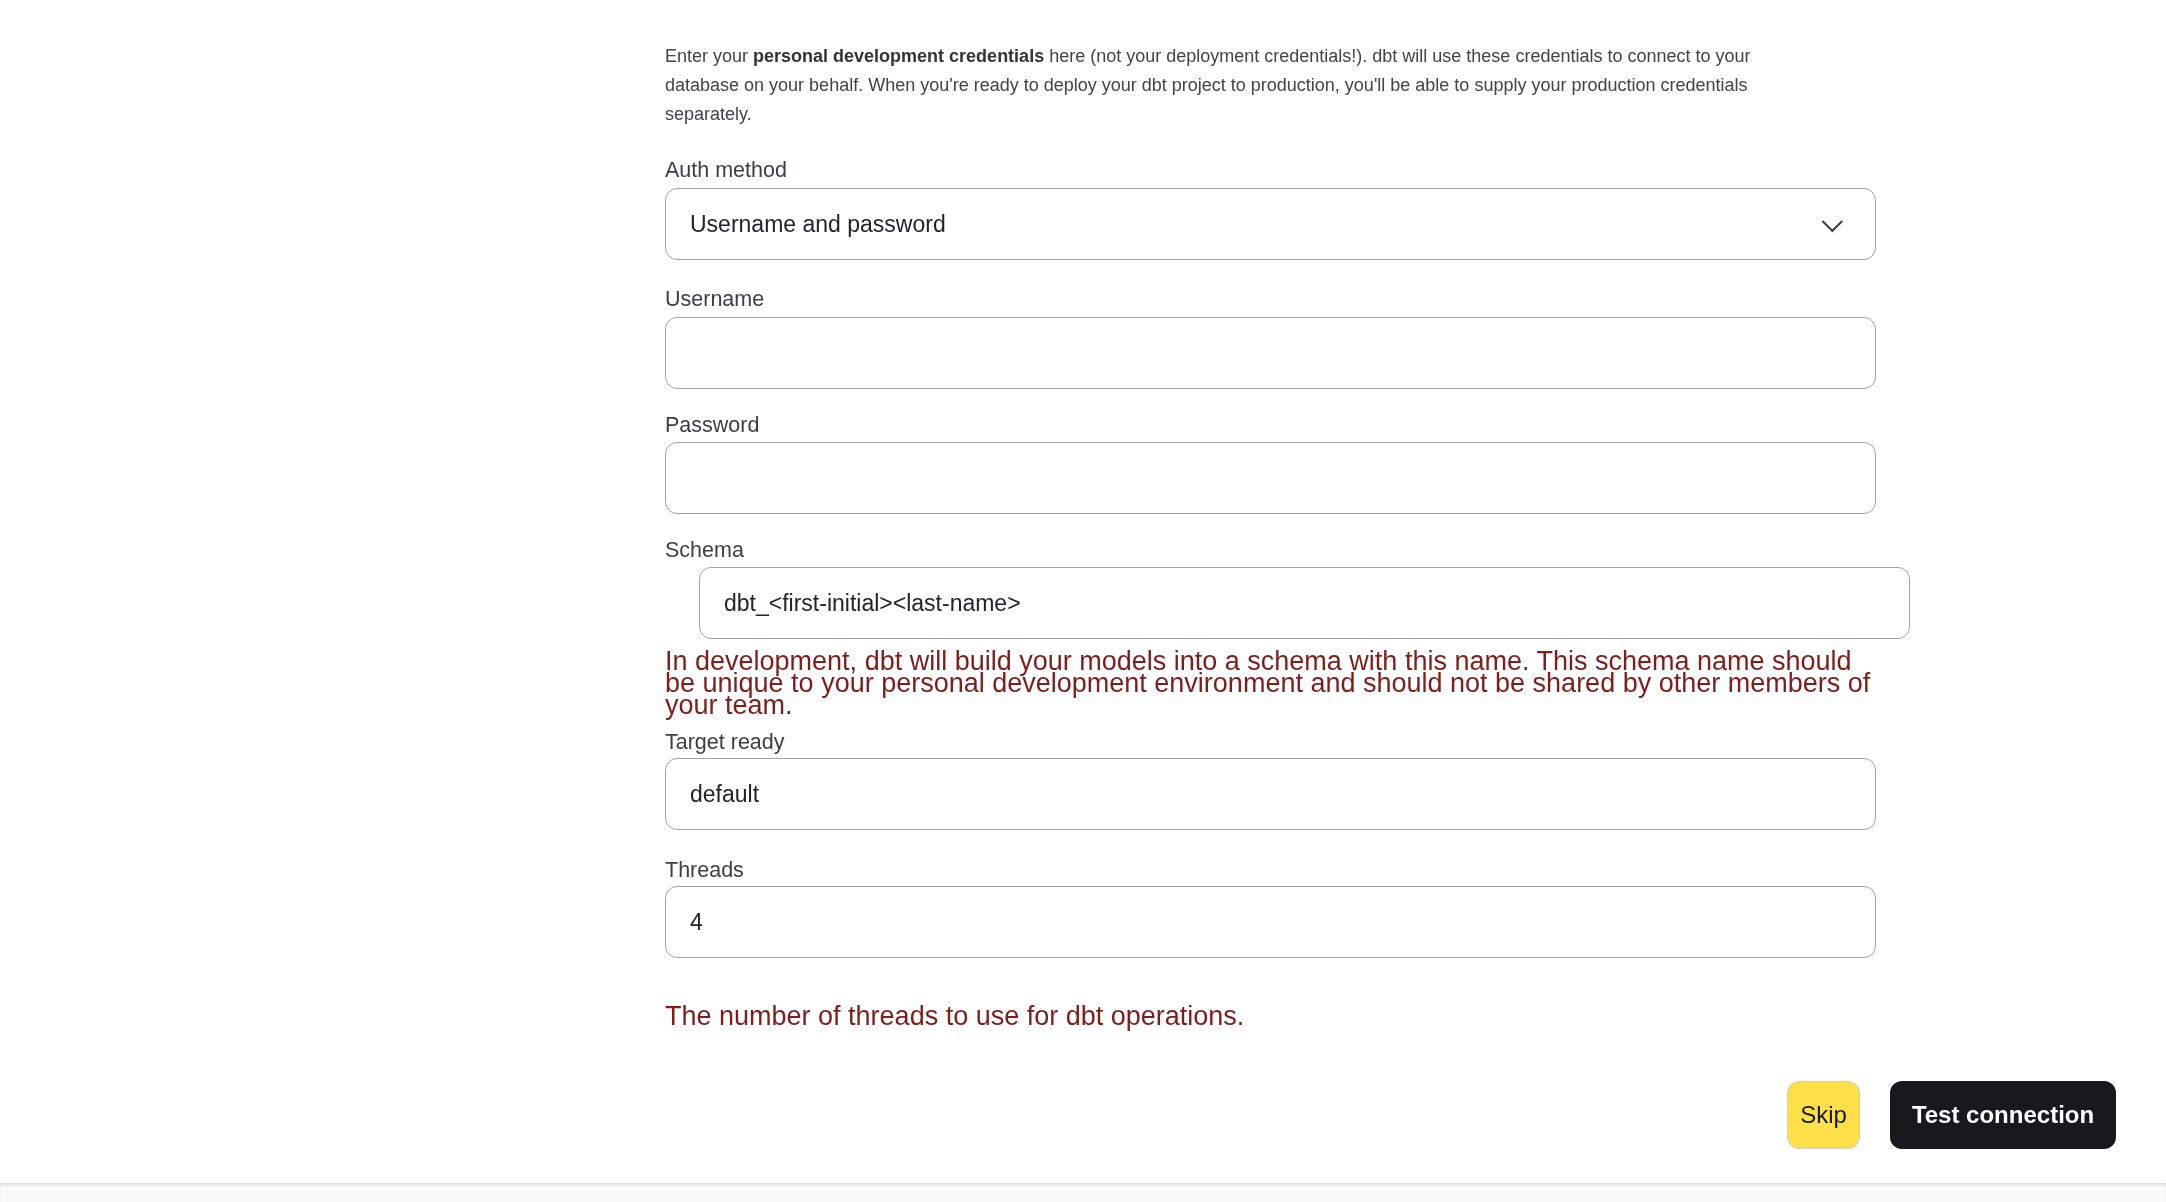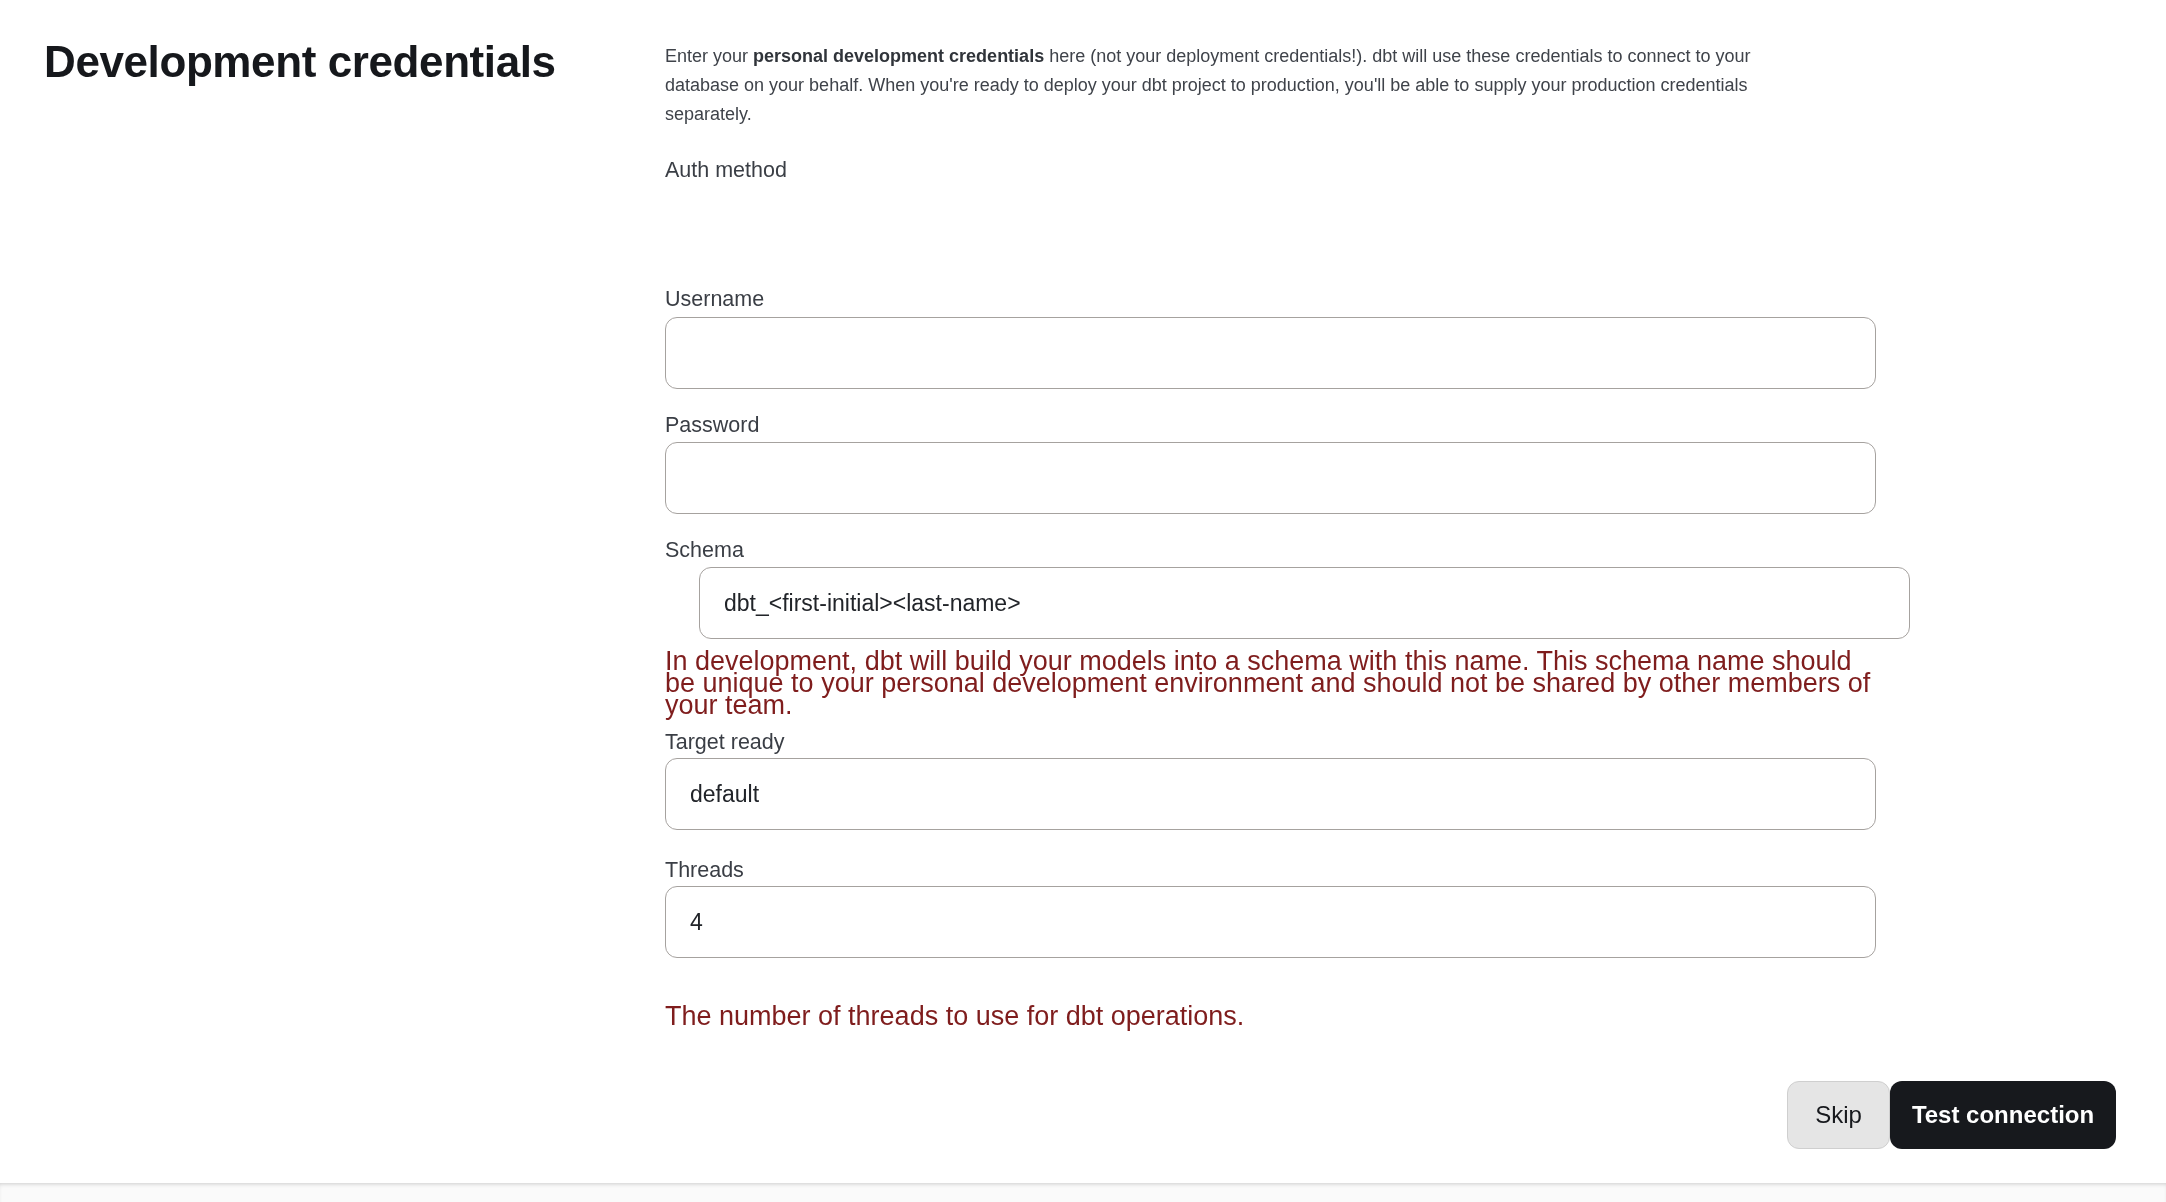--- a/index.html
+++ b/index.html
@@ -113,22 +113,22 @@
     border-radius: 12px;
     font-family: inherit;
     font-size: 24px;
     display: flex;
     align-items: center;
     justify-content: center;
     cursor: pointer;
   }
   .btn-skip {
     left: 1787px;
-    width: 103px;
-    background: #e5e5e5;
+    width: 73px;
+    background: #fde047;
     border: 1.5px solid #cfcfcf;
     color: #17191d;
     font-weight: 500;
   }
   .btn-test {
     left: 1890px;
     width: 226px;
     background: #17191d;
     border: none;
     color: #ffffff;
@@ -143,27 +143,30 @@
     height: 19px;
     background: #fafafa;
     box-shadow: inset 0 3px 4px -2px rgba(0,0,0,0.18);
   }
 </style>
 </head>
 <body>
 
 <div class="page">
 
-  <h1 class="page-title">Development credentials</h1>
 
   <div class="form-col">
 
     <p class="description"><span>Enter your </span><strong>personal development credentials</strong><span> here (not your deployment credentials!). dbt will use these credentials to connect to your database on your behalf. When you're ready to deploy your dbt project to production, you'll be able to supply your production credentials separately.</span></p>
 
     <label class="field-label lbl-auth">Auth method</label>
+    <div class="select-box inp-auth" role="combobox" aria-expanded="false">
+      <span>Username and password</span>
+      <span class="chevron-down"></span>
+    </div>
 
     <label class="field-label lbl-username">Username</label>
     <input class="text-input inp-username" type="text" value="" style="">
 
     <label class="field-label lbl-password">Password</label>
     <input class="text-input inp-password" type="password" value="" style="">
 
     <label class="field-label lbl-schema">Schema</label>
     <input class="text-input inp-schema" type="text" value="dbt_&lt;first-initial&gt;&lt;last-name&gt;" style="">
     <p class="help-text help-schema">In development, dbt will build your models into a schema with this name. This schema name should be unique to your personal development environment and should not be shared by other members of your team.</p>

